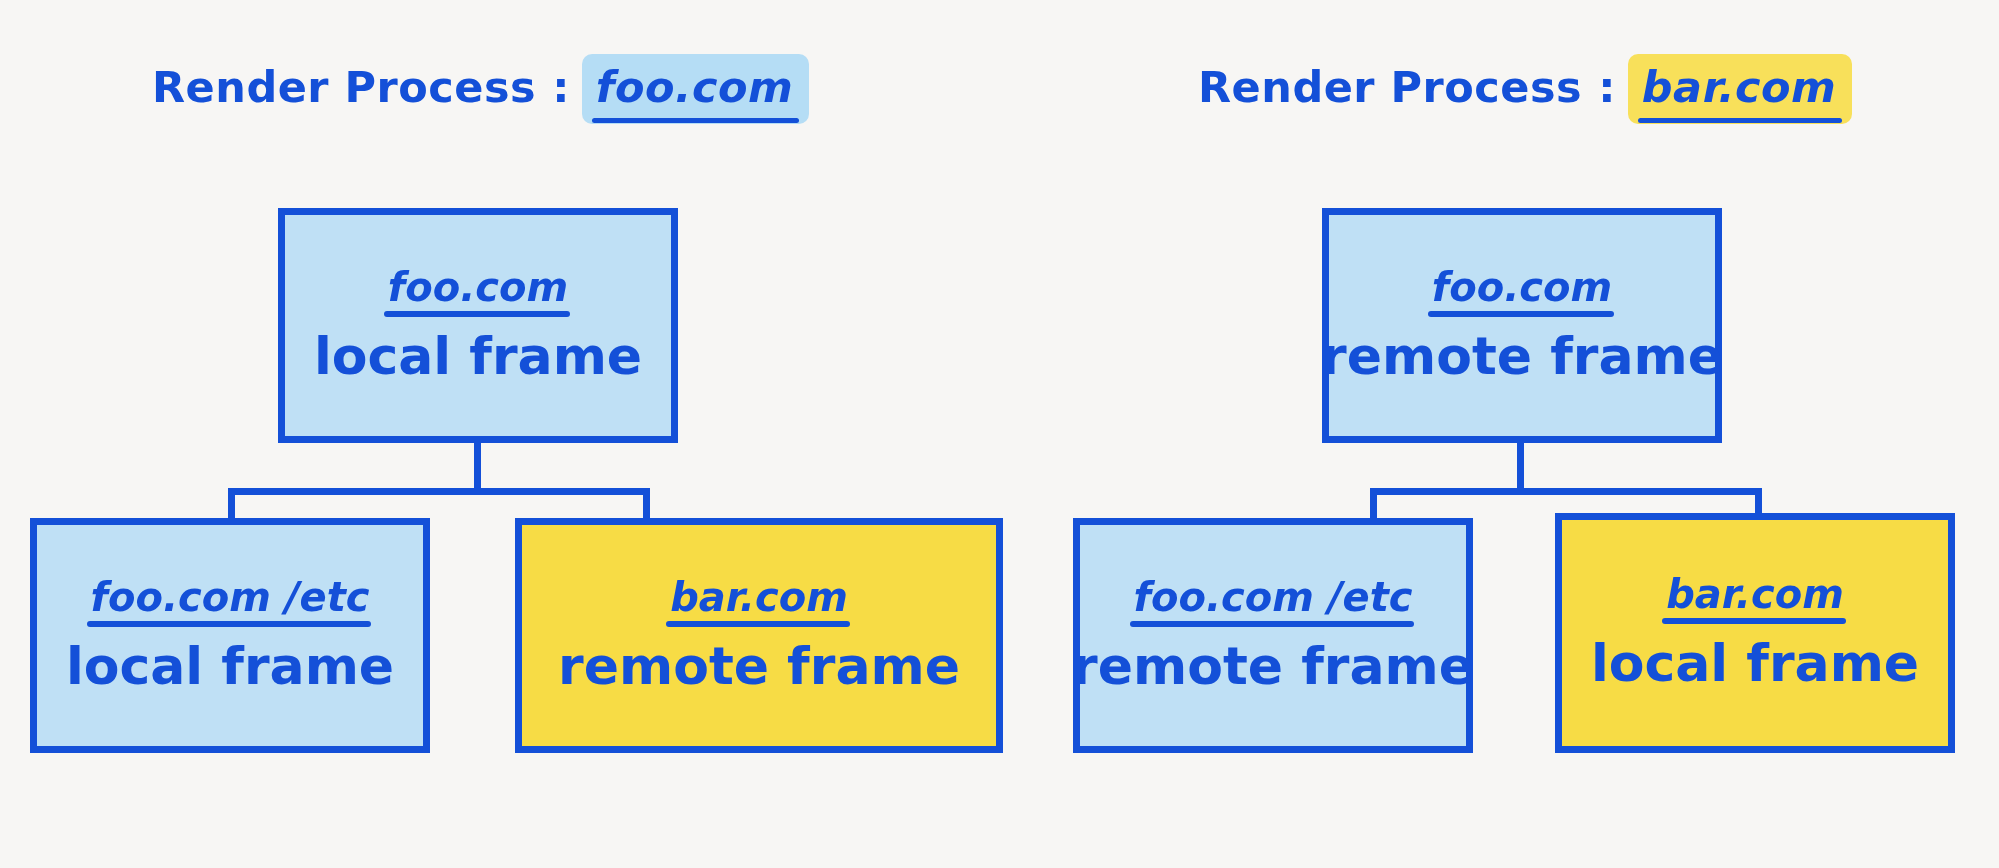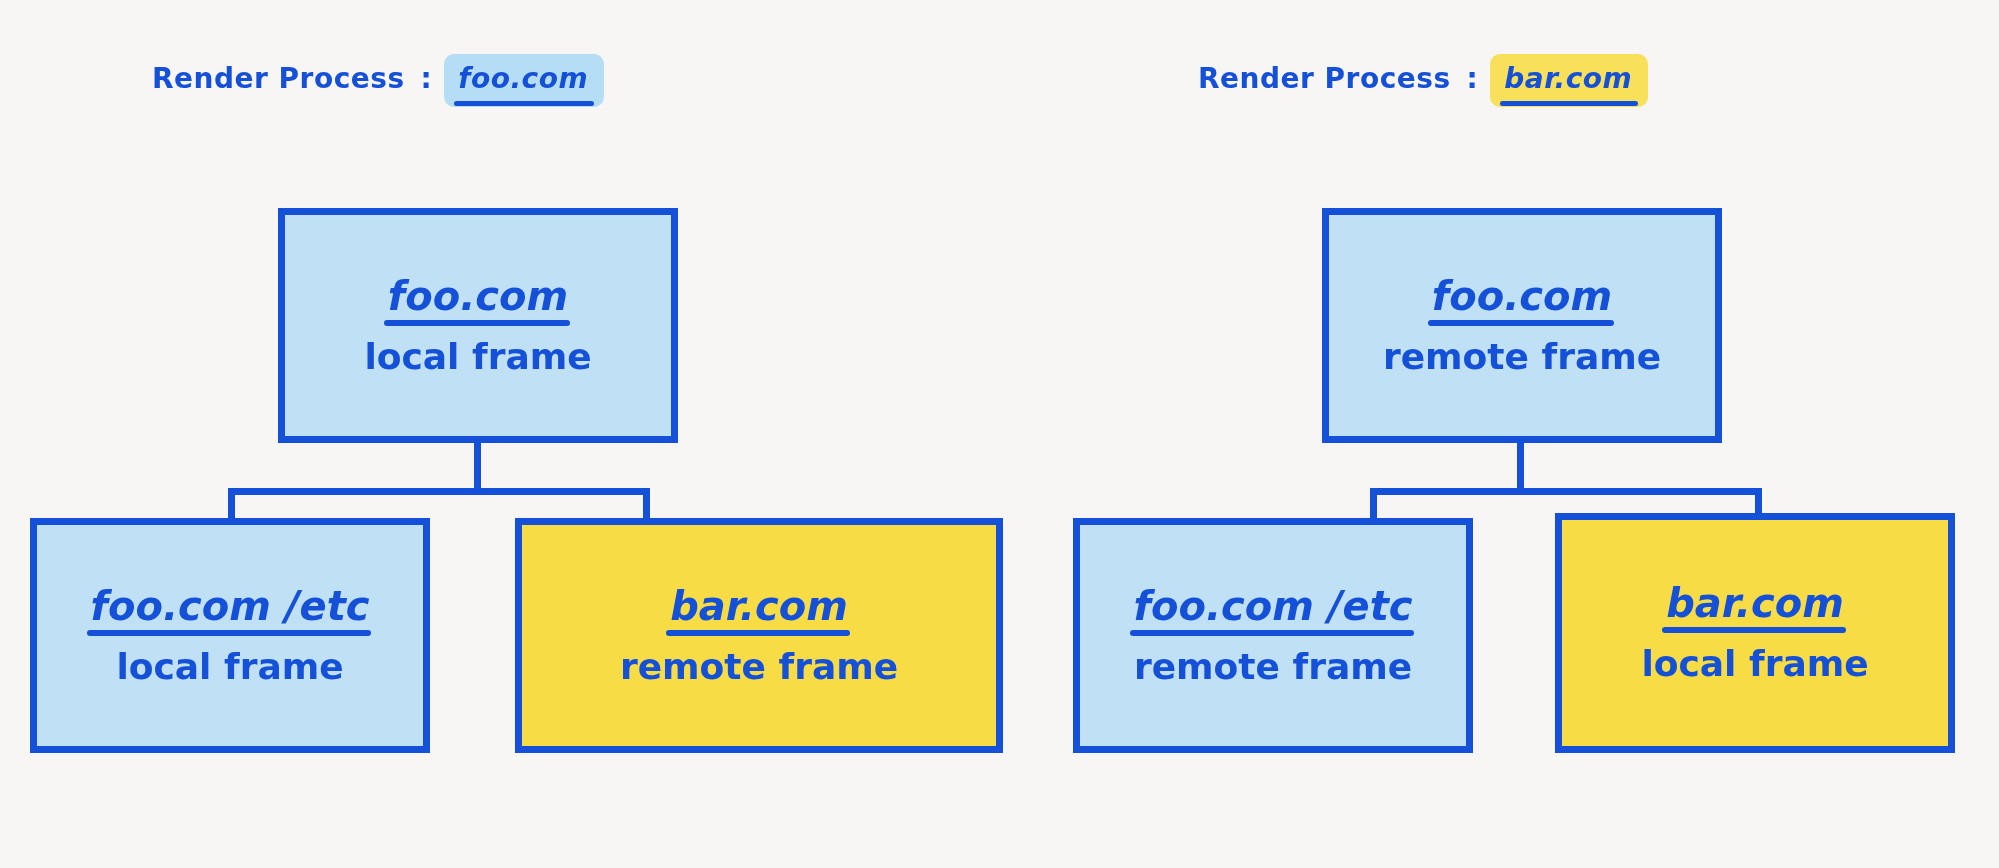--- a/index.html
+++ b/index.html
@@ -18,21 +18,21 @@
   .stage {
     position: absolute;
     inset: 0;
   }
 
   
   .title {
     position: absolute;
     white-space: nowrap;
     font-family: "DejaVu Sans", sans-serif;
-    font-size: 28px;
+    font-size: 43px;
     font-weight: 700;
     color: #1450d8;
     letter-spacing: 0.5px;
     display: flex;
     align-items: baseline;
     gap: 14px;
   }
   .title .label { color: #1450d8; }
   .title .colon { color: #1450d8; padding: 0 2px; }
 
@@ -98,21 +98,21 @@
     content: "";
     position: absolute;
     left: -4px;
     right: -2px;
     bottom: 1px;
     height: 6px;
     background: #1450d8;
     border-radius: 3px;
   }
   .box .kind {
-    font-size: 36px;
+    font-size: 52px;
     font-weight: 700;
     color: #1450d8;
     white-space: nowrap;
     line-height: 1.1;
     margin-top: 8px;
   }
 
   
   .conn {
     position: absolute;

